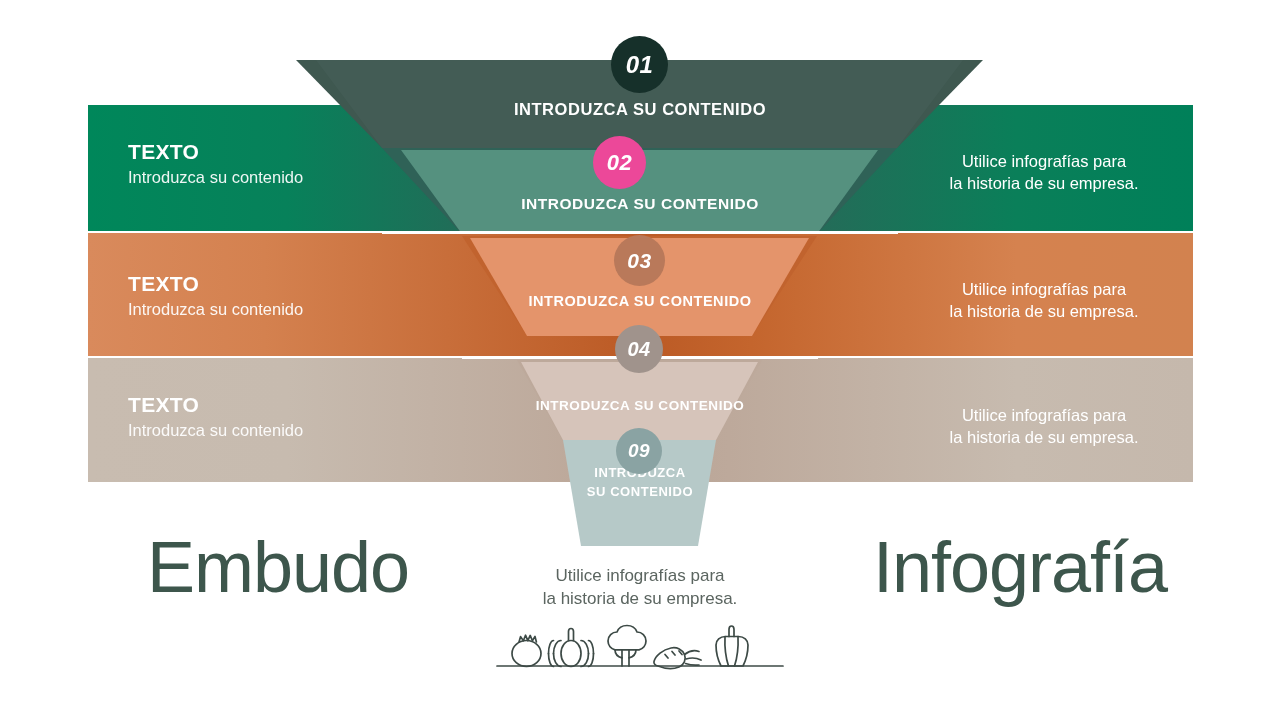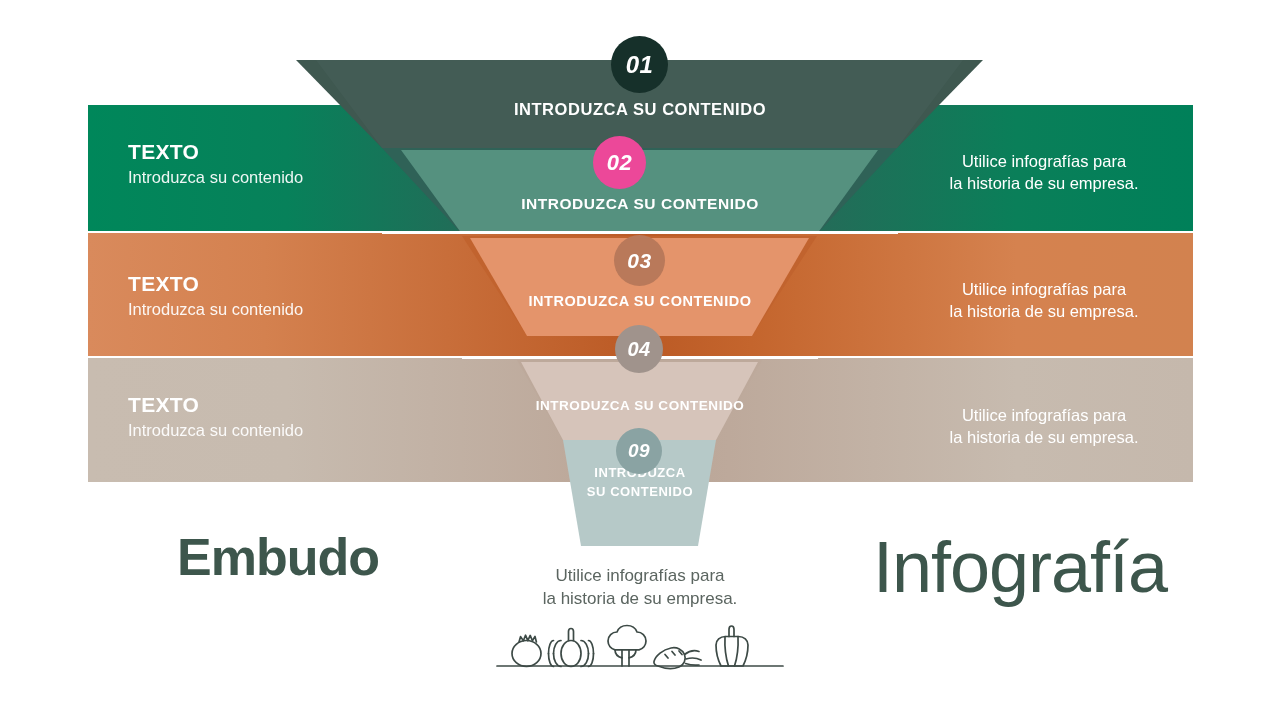--- a/index.html
+++ b/index.html
@@ -34,21 +34,21 @@
   
   .f-label{position:absolute;width:520px;text-align:center;color:#fff;
     font-weight:bold;letter-spacing:.55px;}
 
   
   .num{position:absolute;border-radius:50%;color:#ffffff;font-weight:bold;
     display:flex;align-items:center;justify-content:center;letter-spacing:.5px;font-style:italic;}
 
   
   #title-left{position:absolute;left:88px;top:531px;width:380px;text-align:center;
-    font-size:52px;font-weight:bold;color:#3d564c;letter-spacing:-1px;line-height:1;}
+    font-size:72px;font-weight:normal;color:#3d564c;letter-spacing:-1px;line-height:1;}
   #title-right{position:absolute;right:70px;top:531px;width:380px;text-align:center;
     font-size:72px;font-weight:normal;color:#3d564c;letter-spacing:-1px;line-height:1;}
   #bottom-caption{position:absolute;left:490px;top:565px;width:300px;text-align:center;
     font-size:17px;color:#5b6560;line-height:1.35;}
   #veggies{position:absolute;left:495px;top:615px;width:290px;height:62px;}
 </style>
 </head>
 <body>
 
 <div id="stage">

